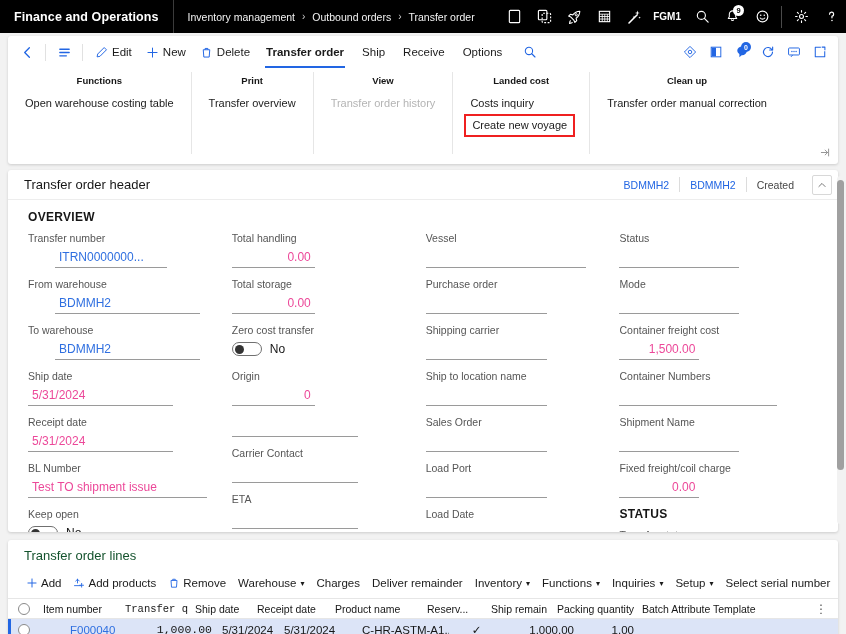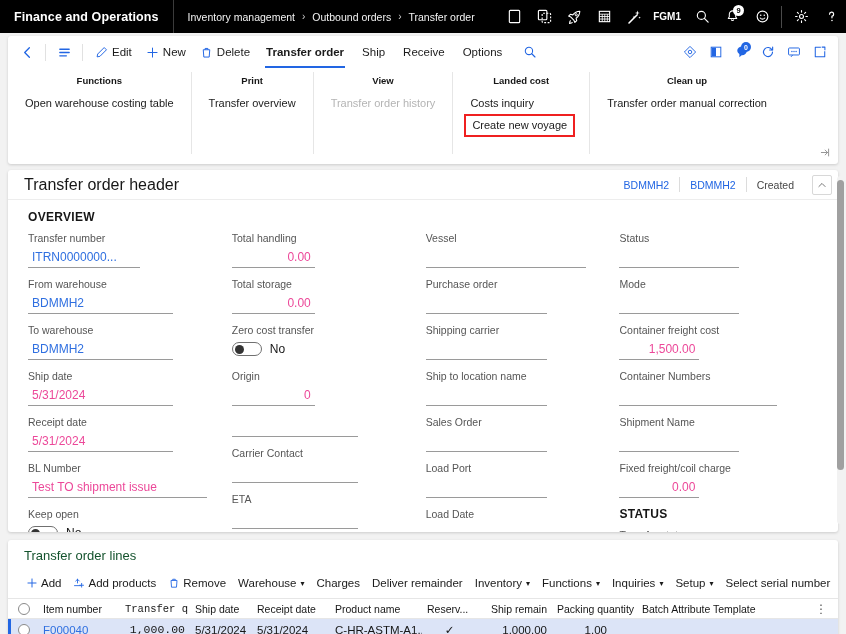--- a/index.html
+++ b/index.html
@@ -106,21 +106,21 @@
   
   .panel {
     position:absolute; left:8px; right:8px; background:#fff;
     border-radius:3px; box-shadow:0 1px 3px rgba(0,0,0,.16);
   }
   #header-panel { top:170px; height:362px; overflow:hidden; }
   .ptitlebar {
     height:30px; display:flex; align-items:center; padding:0 6px 0 16px;
     border-bottom:1px solid #ededed;
   }
-  .ptitle { font-size:16px; color:#171717; }
+  .ptitle { font-size:13px; color:#171717; }
   .pmeta { margin-left:auto; display:flex; align-items:center; gap:0; }
   .pchip { font-size:10.5px; color:#2266e3; padding:0 10px; }
   .pchip.plain { color:#464646; }
   .pdiv { width:1px; height:15px; background:#dcdcdc; }
   .pcollapse {
     width:20px; height:20px; border:1px solid #d8d8d8; border-radius:2px;
     display:flex; align-items:center; justify-content:center; margin-left:8px;
     color:#5a5a5a;
   }
 
@@ -195,21 +195,21 @@
   .gc.c { text-align:center; }
   .c-item { width:82px; }
   .c-qty  { width:70px;font-family:Liberation Mono, monospace; }
   .c-ship { width:62px; }
   .c-rcpt { width:78px; }
   .c-prod { width:92px; }
   .c-resv { width:55px; }
   .c-rem  { width:75px; }
   .c-pack { width:85px; }
   .c-batch{ width:160px; }
-  .link { color:#2f6fe0; }
+  .link { color:#2f6fe0;margin-left:27px; }
   .gmore { margin-left:auto; padding-right:10px; color:#555; font-size:12px; letter-spacing:1px; }
 
   
   .vscroll {
     position:absolute; right:2px; top:176px; width:7px; height:348px;
     background:#f2f2f2; border-radius:4px;
   }
   .vthumb {
     position:absolute; right:2px; top:180px; width:7px; height:290px;
     background:#a0a0a0; border-radius:4px;

